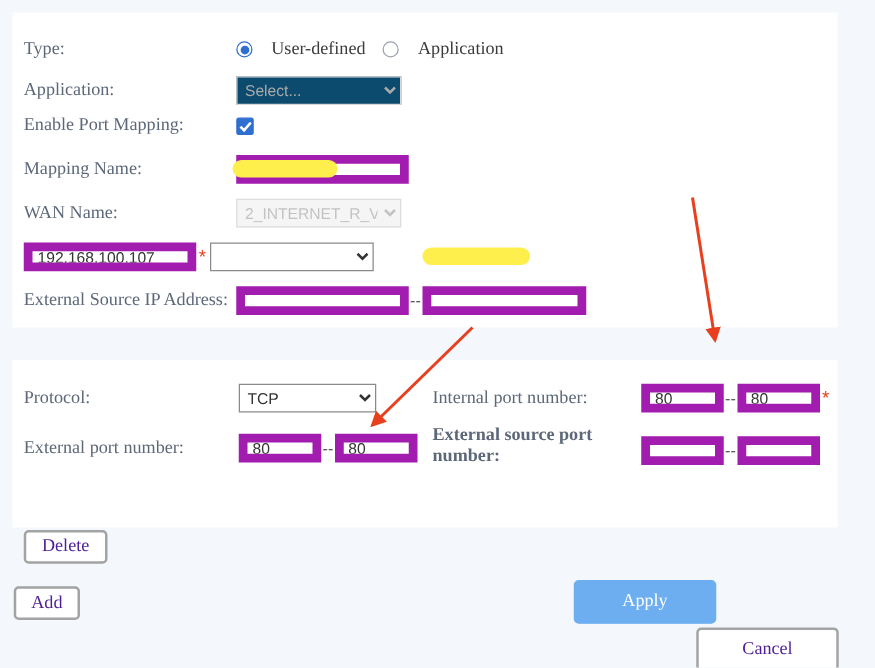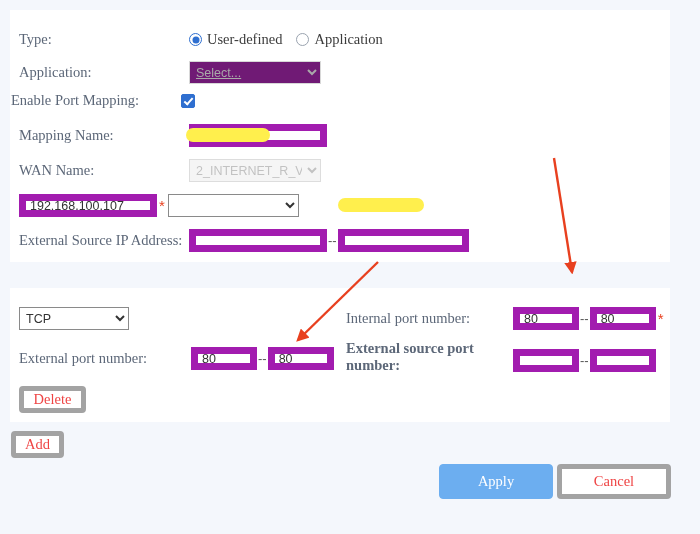--- a/index.html
+++ b/index.html
@@ -64,42 +64,41 @@
   }
   select.sel:disabled {
     background: #f2f2f2;
     border-color: #cfcfcf;
     color: #a9a9a9;
     -webkit-appearance: menulist;
   }
   select.sel.placeholder {
     color: #a9a9a9;
     border-color: #d8d8d8;
-    background: #701a75;
-    text-decoration: underline;
+    background: #0c4a6e;
   }
 
   .dash {
     color: #555;
     font-family: "Liberation Sans", sans-serif;
     font-size: 13px;
     padding: 0 1px;
     user-select: none;
   }
   .asterisk {
     color: #e8401f;
     font-size: 15px;
     font-family: "Liberation Sans", sans-serif;
     line-height: 1;
     padding-left: 2px;
   }
 
   
   .radio-group { display: flex; align-items: center; gap: 14px; }
-  .radio-item { display: flex; align-items: center; gap: 5px; cursor: pointer; }
+  .radio-item { display: flex; align-items: center; gap: 15px; cursor: pointer; }
   .radio {
     width: 13px; height: 13px; border-radius: 50%;
     border: 1px solid #9aa3af; background: #fff;
     box-sizing: border-box; position: relative; flex: none;
   }
   .radio.on { border-color: #2f6fd0; }
   .radio.on::after {
     content: ""; position: absolute;
     left: 50%; top: 50%; transform: translate(-50%,-50%);
     width: 7px; height: 7px; border-radius: 50%;
@@ -133,22 +132,23 @@
     font-family: "Liberation Serif", serif;
     font-size: 14.5px;
     border-radius: 4px;
     cursor: pointer;
     display: flex;
     align-items: center;
     justify-content: center;
   }
   .btn-plain {
     background: #fff;
-    border: 5px solid #a3a3a3;
-    color: #ef4444;
+    border: 2px solid #a3a3a3;
+    color: #4c1d95;
+    margin-top: 38px;
   }
   .btn-primary {
     background: #6caef0;
     border: 1px solid #6caef0;
     color: #ffffff;
   }
 
   
   #arrows {
     position: absolute; left: 0; top: 0;
@@ -175,21 +175,21 @@
     </span>
   </div>
 
   <div class="row" style="left:9px; top:51px;">
     <span class="label" style="width:170px;">Application:</span>
     <select class="sel placeholder" style="width:132px;">
       <option>Select...</option>
     </select>
   </div>
 
-  <div class="row" style="left:1px; top:82px;">
+  <div class="row" style="left:9px; top:82px;">
     <span class="label" style="width:170px;">Enable Port Mapping:</span>
     <span class="checkbox"></span>
   </div>
 
   <div class="row" style="left:9px; top:114px;">
     <span class="label" style="width:170px;">Mapping Name:</span>
     <input class="txt" style="width: 138px;" value="">
   </div>
 
   <div class="row" style="left:9px; top:149px;">
@@ -214,20 +214,21 @@
     <input class="txt" style="width: 131px;" value="">
   </div>
 
   <div class="redact" style="left:176px; top:118px; width:84px; height:14px;"></div>
   <div class="redact" style="left:328px; top:188px; width:86px; height:14px;"></div>
 </div>
 
 <div class="panel" id="panel-rule">
 
   <div class="row" style="left:9px; top:19px;">
+    <span class="label" style="width:172px;">Protocol:</span>
     <select class="sel" style="width:110px;">
       <option>TCP</option>
     </select>
   </div>
 
   <div class="row" style="left:336px; top:19px;">
     <span class="label" style="width:167px;">Internal port number:</span>
     <input class="txt" style="width: 66px;" value="80">
     <span class="dash">--</span>
     <input class="txt" style="width: 66px;" value="80">
@@ -248,21 +249,21 @@
       <span class="dash">--</span>
       <input class="txt" style="width: 66px;" value="">
     </span>
   </div>
 
   <div class="btn btn-plain" style="position:absolute; left:9px; top:98px; width:67px; height:27px;">Delete</div>
 </div>
 
 <div class="btn btn-plain" style="position:absolute; left:11px; top:431px; width:53px; height:27px;">Add</div>
 
-<div class="btn btn-primary" style="position:absolute; left:439px; top:464px; width:114px; height:35px;">Apply</div>
+<div class="btn btn-primary" style="position:absolute; left:459px; top:464px; width:114px; height:35px;">Apply</div>
 
 <div class="btn btn-plain" style="position:absolute; left:557px; top:464px; width:114px; height:35px;">Cancel</div>
 
 <svg id="arrows">
   <defs>
     <marker id="ah" viewBox="0 0 10 10" refX="8" refY="5" markerWidth="5.2" markerHeight="5.2" orient="auto-start-reverse">
       <path d="M 0 0 L 10 5 L 0 10 z" fill="#e8401f"></path>
     </marker>
   </defs>
   <line x1="554" y1="158" x2="572" y2="272" stroke="#e8401f" stroke-width="2.4" marker-end="url(#ah)"></line>

